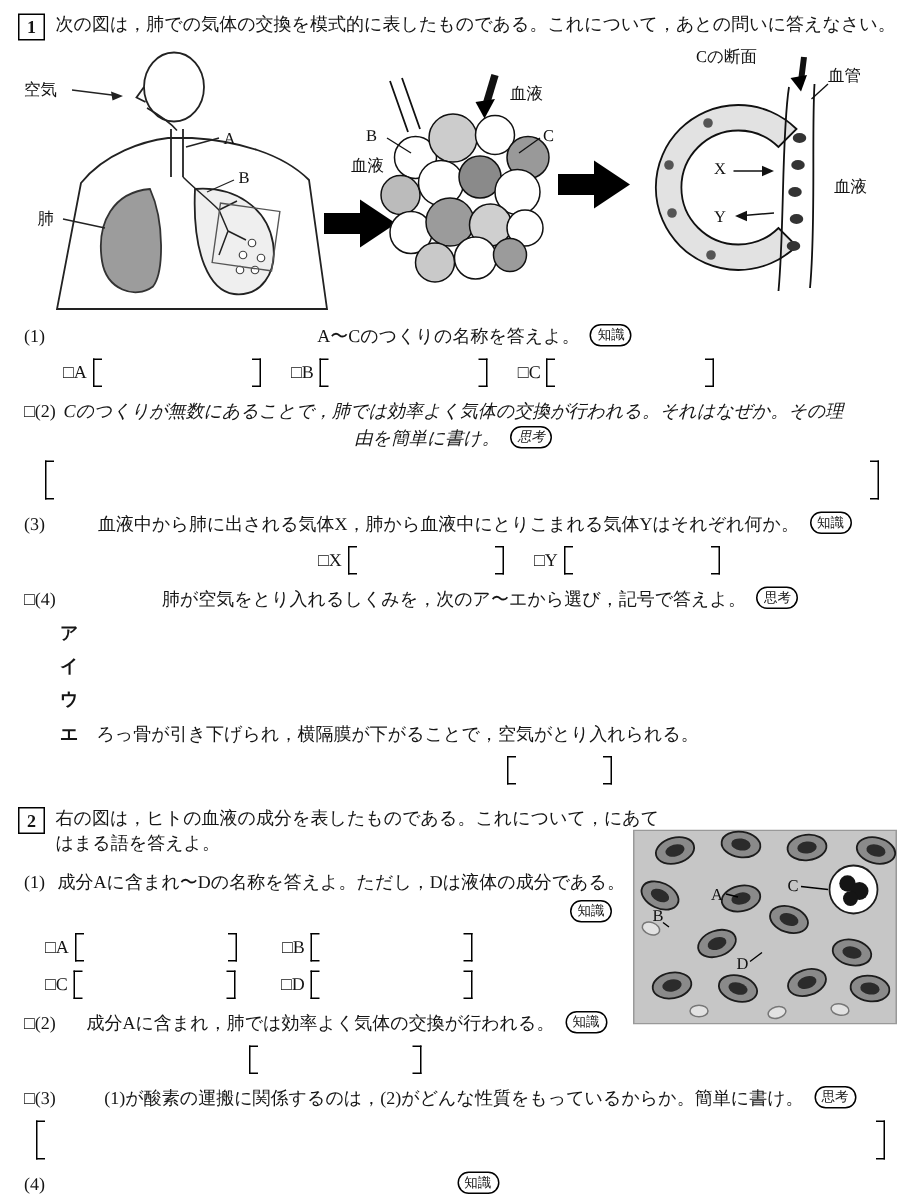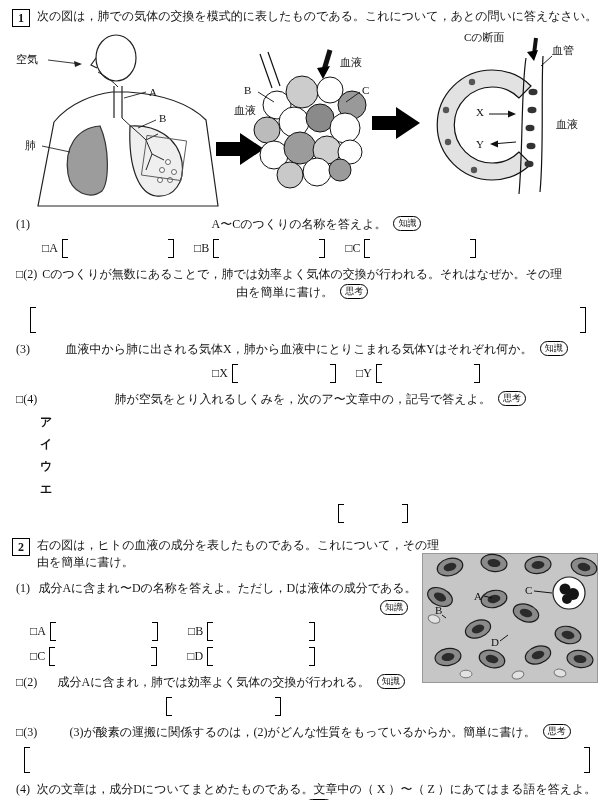--- a/index.html
+++ b/index.html
@@ -156,21 +156,21 @@
         <span class="pair">
           <span class="anslabel">□C</span>
           <span class="bk" style="width:112px"></span>
         </span>
       </div>
     </div>
 
     <div class="sub">
       <div class="srow">
         <span class="sno">□(2)</span>
-        <span class="stext" style="max-width:520px;">
+        <span class="stext" style="max-width:520px;font-style:italic;">
           <span>Cのつくりが無数にあることで，肺では効率よく気体の交換が行われる。それはなぜか。その理由を簡単に書け。</span>
           <span class="badge">思考</span>
         </span>
       </div>
       <div class="ansrow" style="margin-left:14px;">
         <span class="bk tall" style="width:556px"></span>
       </div>
     </div>
 
     <div class="sub">
@@ -190,48 +190,49 @@
           <span class="anslabel">□Y</span>
           <span class="bk" style="width:104px"></span>
         </span>
       </div>
     </div>
 
     <div class="sub">
       <div class="srow">
         <span class="sno">□(4)</span>
         <span class="stext">
-          <span>肺が空気をとり入れるしくみを，次のア〜文章中の，記号で答えよ。</span>
+          <span>肺が空気をとり入れるしくみを，次のア〜エから選び，記号で答えよ。</span>
           <span class="badge">思考</span>
         </span>
       </div>
       <div class="opts">
         <div class="opt">
           <span class="optkey">ア</span>
         </div>
         <div class="opt">
           <span class="optkey">イ</span>
         </div>
         <div class="opt">
           <span class="optkey">ウ</span>
         </div>
         <div class="opt">
           <span class="optkey">エ</span>
+          <span>ろっ骨が引き下げられ，横隔膜が下がることで，空気がとり入れられる。</span>
         </div>
       </div>
       <div class="ansrow" style="margin-left:322px;margin-top:4px;">
         <span class="bk" style="width:70px"></span>
       </div>
     </div>
   </section>
 
   <section class="q2">
     <div class="q-head" style="width:438px;">
       <div class="q-num">2</div>
-      <div class="q-intro">右の図は，ヒトの血液の成分を表したものである。これについて，その理由を簡単に書け。</div>
+      <div class="q-intro">右の図は，ヒトの血液の成分を表したものである。これについて，にあてはまる語を答えよ。</div>
     </div>
 
     <svg class="bloodfig" width="176" height="130" viewBox="0 0 176 130">
       <rect x="0.5" y="0.5" width="175" height="129" fill="#c6c6c6" stroke="#999"></rect>
       <g stroke="#1c1c1c" stroke-width="1.2">
         <g transform="rotate(-15 28 14)">
             <ellipse cx="28" cy="14" rx="13" ry="8.5" fill="#8a8a8a"></ellipse>
             <ellipse cx="28" cy="14" rx="6.5" ry="4" fill="#2b2b2b" stroke="none"></ellipse>
           </g>
         <g transform="rotate(8 72 10)">
@@ -350,34 +351,33 @@
         <div class="ansrow" style="margin-left:150px;">
           <span class="bk" style="width:115px"></span>
         </div>
       </div>
     </div>
 
     <div class="sub">
       <div class="srow">
         <span class="sno">□(3)</span>
         <span class="stext">
-          <span>(3)が酸素の運搬に関係するのは，(2)がどんな性質をもっているからか。簡単に書け。</span>
+          <span>(1)が酸素の運搬に関係するのは，(2)がどんな性質をもっているからか。簡単に書け。</span>
           <span class="badge">思考</span>
         </span>
       </div>
       <div class="ansrow" style="margin-left:8px;">
         <span class="bk tall" style="width:566px"></span>
       </div>
     </div>
 
     <div class="sub">
       <div class="srow">
         <span class="sno">(4)</span>
         <span class="stext">
-          <span>次の文章は，成分Dについてまとめたものである。文章中の（ X ）〜（ Z ）にあてはまる語を答えよ。</span>
           <span class="badge">知識</span>
         </span>
       </div>
 
     </div>
   </section>
 
 </div>
 
 </body></html>

